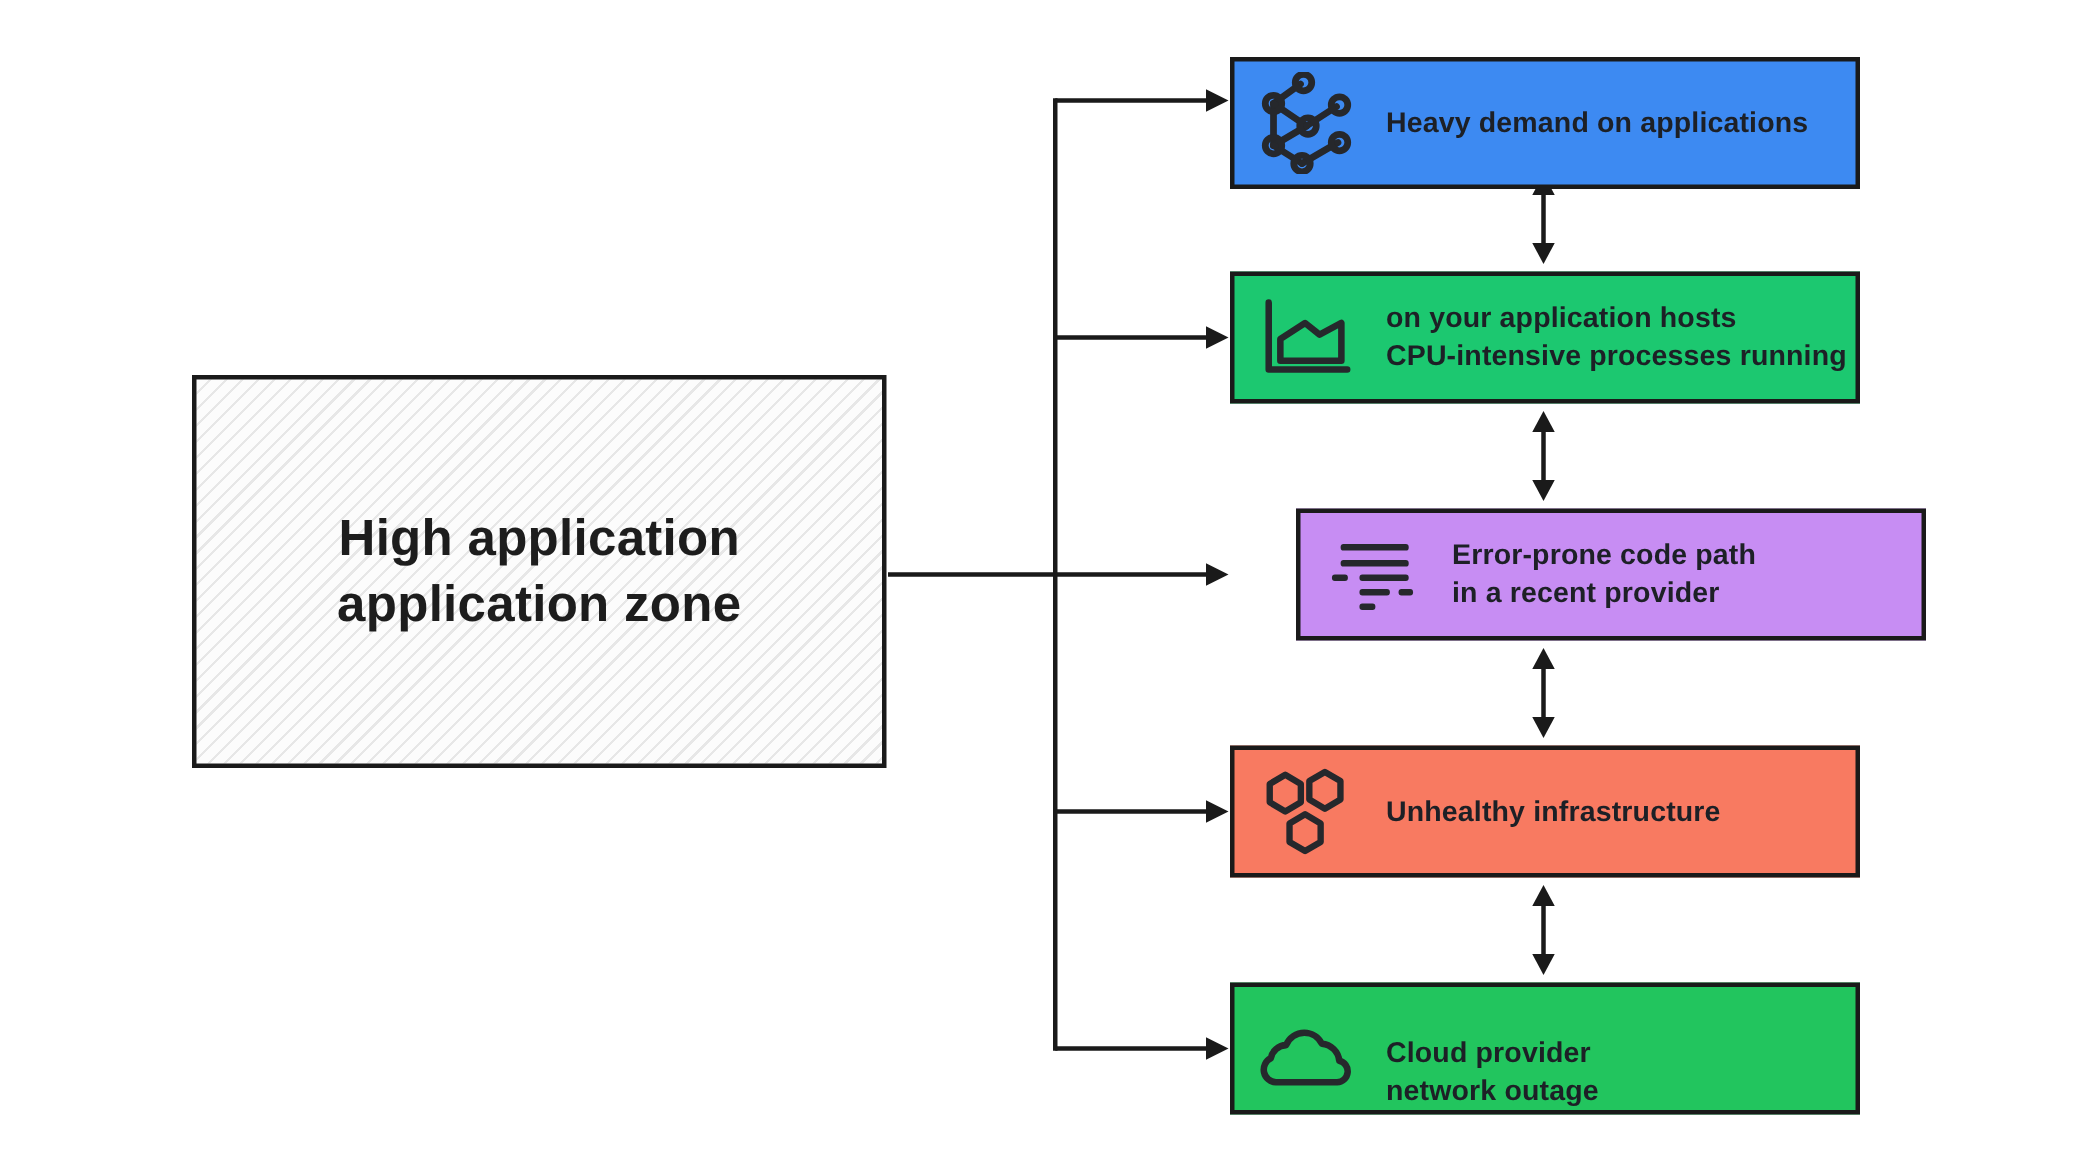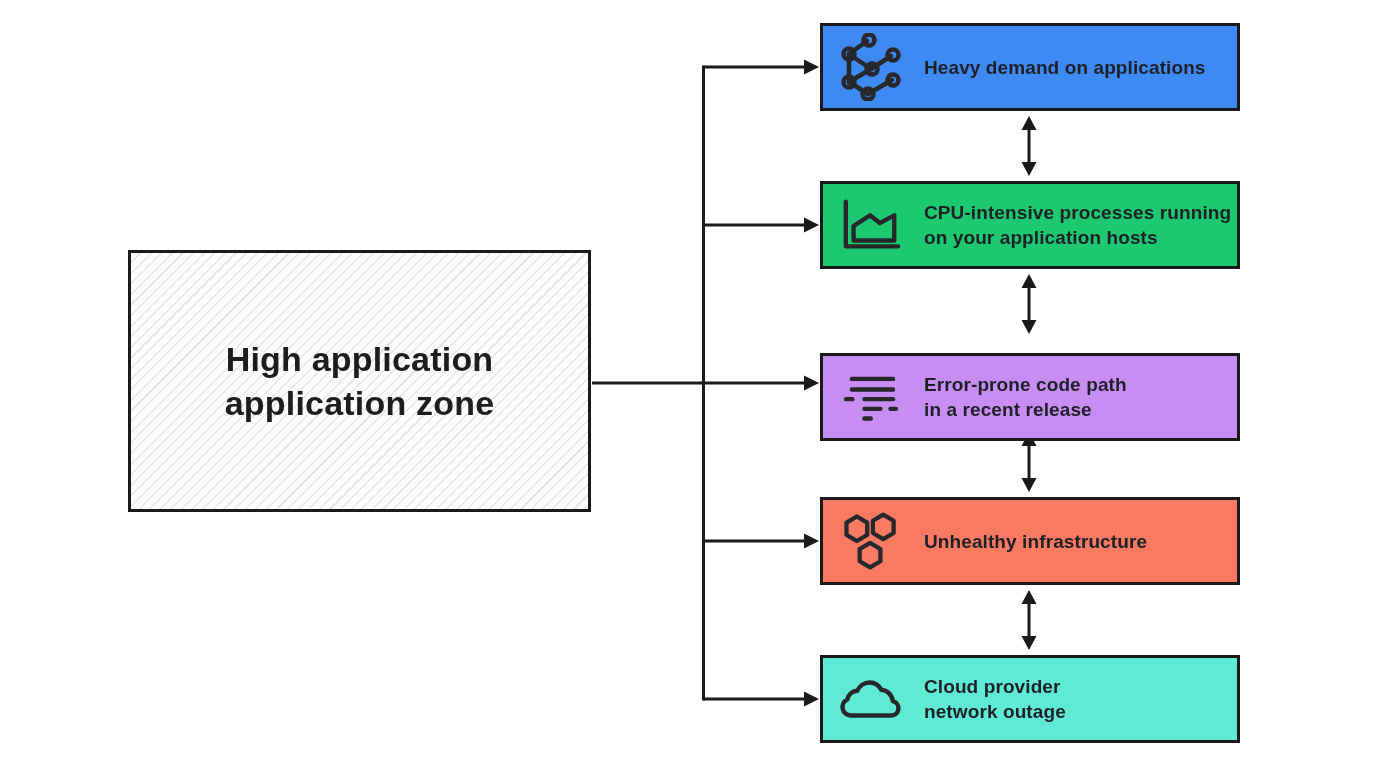--- a/index.html
+++ b/index.html
@@ -62,23 +62,23 @@
     margin-left: 18px;
   }
   .symptom .label-line {
     font-size: 19px;
     font-weight: bold;
     line-height: 25px;
     color: #1d2026;
     letter-spacing: 0.1px;
     white-space: nowrap;
   }
-  .sym-1 { top: 23px; }
+  .sym-1 { top: 38px; }
   .sym-2 { top: 181px; }
-  .sym-3 { top: 353px; }
+  .sym-3 { top: 339px; margin-left: 44px; }
   .sym-4 { top: 497px; }
   .sym-5 { top: 655px; }
   .icon-stroke { stroke: #26282c; fill: none; stroke-width: 4.5; stroke-linejoin: round; stroke-linecap: round; }
   .icon-fill { fill: #26282c; }
 </style>
 </head>
 <body>
 
 <div class="canvas">
 
@@ -152,61 +152,61 @@
   <div class="symptom sym-2" style="background-color: rgb(28, 200, 112);">
     <div class="icon-wrap">
       <svg width="62" height="56" viewBox="0 0 64 56">
         <g class="icon-stroke">
           <path d="M6 4 V50 H60"></path>
           <path d="M14 44 V29 L31 18 L41 26 L56 18 V44 Z"></path>
         </g>
       </svg>
     </div>
     <div class="labels">
+      <div class="label-line">on your application hosts</div>
       <div class="label-line">CPU-intensive processes running</div>
-      <div class="label-line">on your application hosts</div>
     </div>
   </div>
 
   <div class="symptom sym-3" style="background-color: rgb(199, 141, 243);">
     <div class="icon-wrap">
       <svg width="62" height="56" viewBox="0 0 64 58">
         <g class="icon-fill">
           <rect x="10" y="8" width="47" height="4.5" rx="2"></rect>
           <rect x="10" y="19" width="47" height="4.5" rx="2"></rect>
           <rect x="4" y="29" width="11" height="4.5" rx="2"></rect>
           <rect x="23" y="29" width="34" height="4.5" rx="2"></rect>
           <rect x="23" y="39" width="21" height="4.5" rx="2"></rect>
           <rect x="50" y="39" width="10" height="4.5" rx="2"></rect>
           <rect x="23" y="49" width="11" height="4.5" rx="2"></rect>
         </g>
       </svg>
     </div>
     <div class="labels">
       <div class="label-line">Error-prone code path</div>
-      <div class="label-line">in a recent release</div>
+      <div class="label-line">in a recent provider</div>
     </div>
   </div>
 
   <div class="symptom sym-4" style="background-color: rgb(248, 122, 97);">
     <div class="icon-wrap">
       <svg width="66" height="66" viewBox="0 0 70 66">
         <g class="icon-stroke" stroke-linejoin="miter">
           <path d="M20 7 L31 13.5 V26.5 L20 33 L9 26.5 V13.5 Z"></path>
           <path d="M48 5 L59 11.5 V24.5 L48 31 L37 24.5 V11.5 Z"></path>
           <path d="M34 35 L45 41.5 V54.5 L34 61 L23 54.5 V41.5 Z"></path>
         </g>
       </svg>
     </div>
     <div class="labels">
       <div class="label-line">Unhealthy infrastructure</div>
     </div>
   </div>
 
-  <div class="symptom sym-5" style="background-color: #5eead4;">
+  <div class="symptom sym-5" style="background-color: #22c55e; align-items: flex-end;">
     <div class="icon-wrap">
       <svg width="66" height="46" viewBox="0 0 68 46">
         <g class="icon-stroke">
           <path d="M13 40 H55 A7.5 7.5 0 0 0 56.5 25.2
                    A13 13 0 0 0 44.5 13.5
                    A13.5 13.5 0 0 0 32.5 6
                    A13.5 13.5 0 0 0 20 14.5
                    A11 11 0 0 0 9.5 23.5
                    A8.7 8.7 0 0 0 13 40 Z"></path>
         </g>

